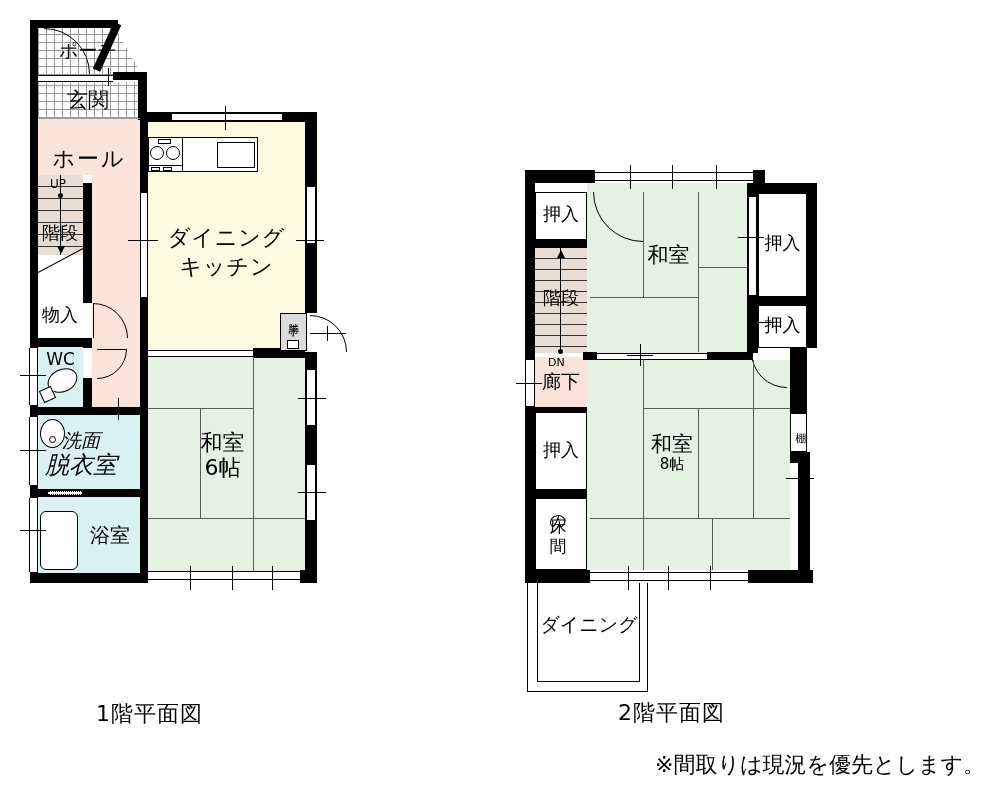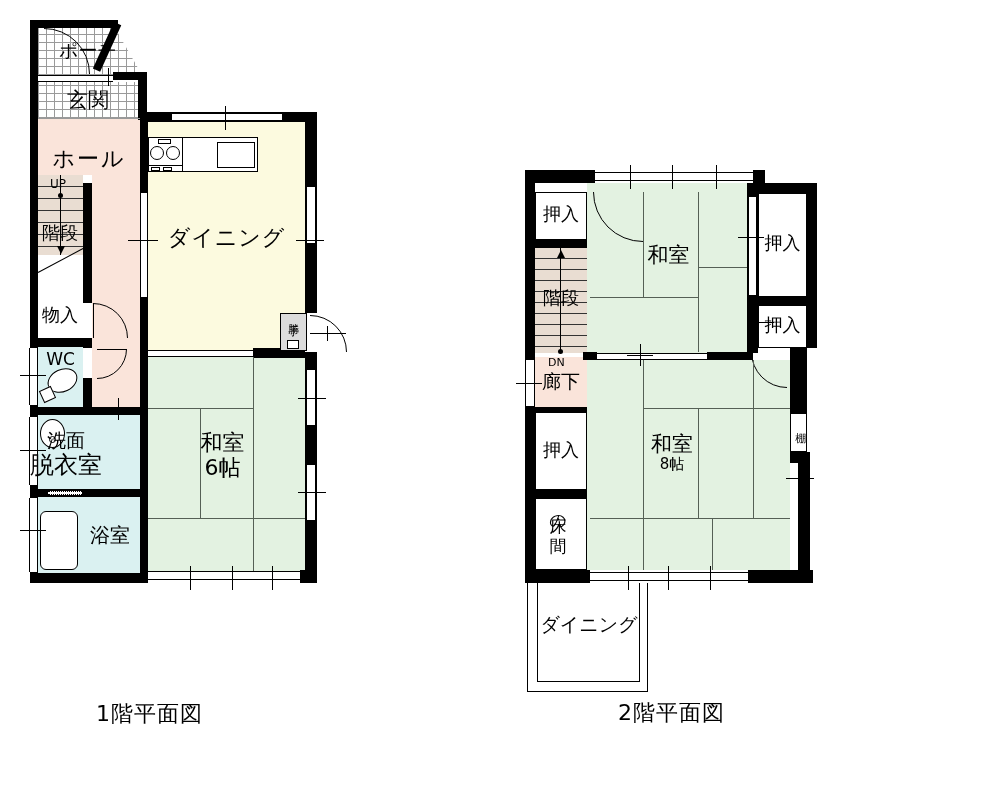--- a/index.html
+++ b/index.html
@@ -146,27 +146,28 @@
     <div class="tick" style="left:118px;top:398px;width:1px;height:22px;"></div>
     <div class="tick" style="left:108px;top:68px;width:1px;height:18px;"></div>
 
     <div class="lbl" style="left:38px;top:40px;width:100px;font-size:19px;">ポーチ</div>
     <div class="lbl" style="left:38px;top:88px;width:100px;font-size:21px;">玄関</div>
     <div class="lbl" style="left:38px;top:146px;width:102px;font-size:22px;letter-spacing:2px;">ホール</div>
     <div class="lbl" style="left:50px;top:178px;font-size:12px;">UP</div>
     <div class="lbl" style="left:36px;top:223px;width:48px;font-size:18px;">階段</div>
     <div class="lbl" style="left:36px;top:305px;width:48px;font-size:18px;">物入</div>
     <div class="lbl" style="left:38px;top:350px;width:45px;font-size:17px;">WC</div>
-    <div class="abs" style="left:23px;top:430px;width:86px;text-align:center;">
+    <div class="abs" style="left:38px;top:430px;width:86px;text-align:center;font-style:italic;">
       <div class="lbl" style="position:static;font-size:19px;">洗面</div>
       <div class="lbl" style="position:static;font-size:24px;">脱衣室</div>
     </div>
     <div class="lbl" style="left:78px;top:524px;width:64px;font-size:20px;">浴室</div>
     <div class="abs" style="left:148px;top:225px;width:157px;text-align:center;">
       <div class="lbl" style="position:static;font-size:22px;letter-spacing:1px;">ダイニング</div>
+      <div class="lbl" style="position:static;font-size:22px;letter-spacing:1px;margin-top:4px;">キッチン</div>
     </div>
     <div class="abs" style="left:160px;top:430px;width:125px;text-align:center;">
       <div class="lbl" style="position:static;font-size:22px;">和室</div>
       <div class="lbl" style="position:static;font-size:22px;">6帖</div>
     </div>
     <div class="lbl" style="left:96px;top:701px;font-size:22px;letter-spacing:1px;">1階平面図</div>
   </div>
 
   <div class="abs" style="left:0;top:0;width:1007px;height:803px;">
 
@@ -260,13 +261,14 @@
     <div class="abs" style="left:590px;top:243px;width:157px;text-align:center;">
       <div class="lbl" style="position:static;font-size:21px;">和室</div>
     </div>
     <div class="abs" style="left:592px;top:432px;width:160px;text-align:center;">
       <div class="lbl" style="position:static;font-size:21px;">和室</div>
       <div class="lbl" style="position:static;font-size:15px;">8帖</div>
     </div>
     <div class="lbl" style="left:618px;top:700px;font-size:22px;letter-spacing:1px;">2階平面図</div>
   </div>
 
+  <div class="lbl" style="left:655px;top:752px;font-size:22px;">※間取りは現況を優先とします。</div>
 </div>
 
 </body></html>

